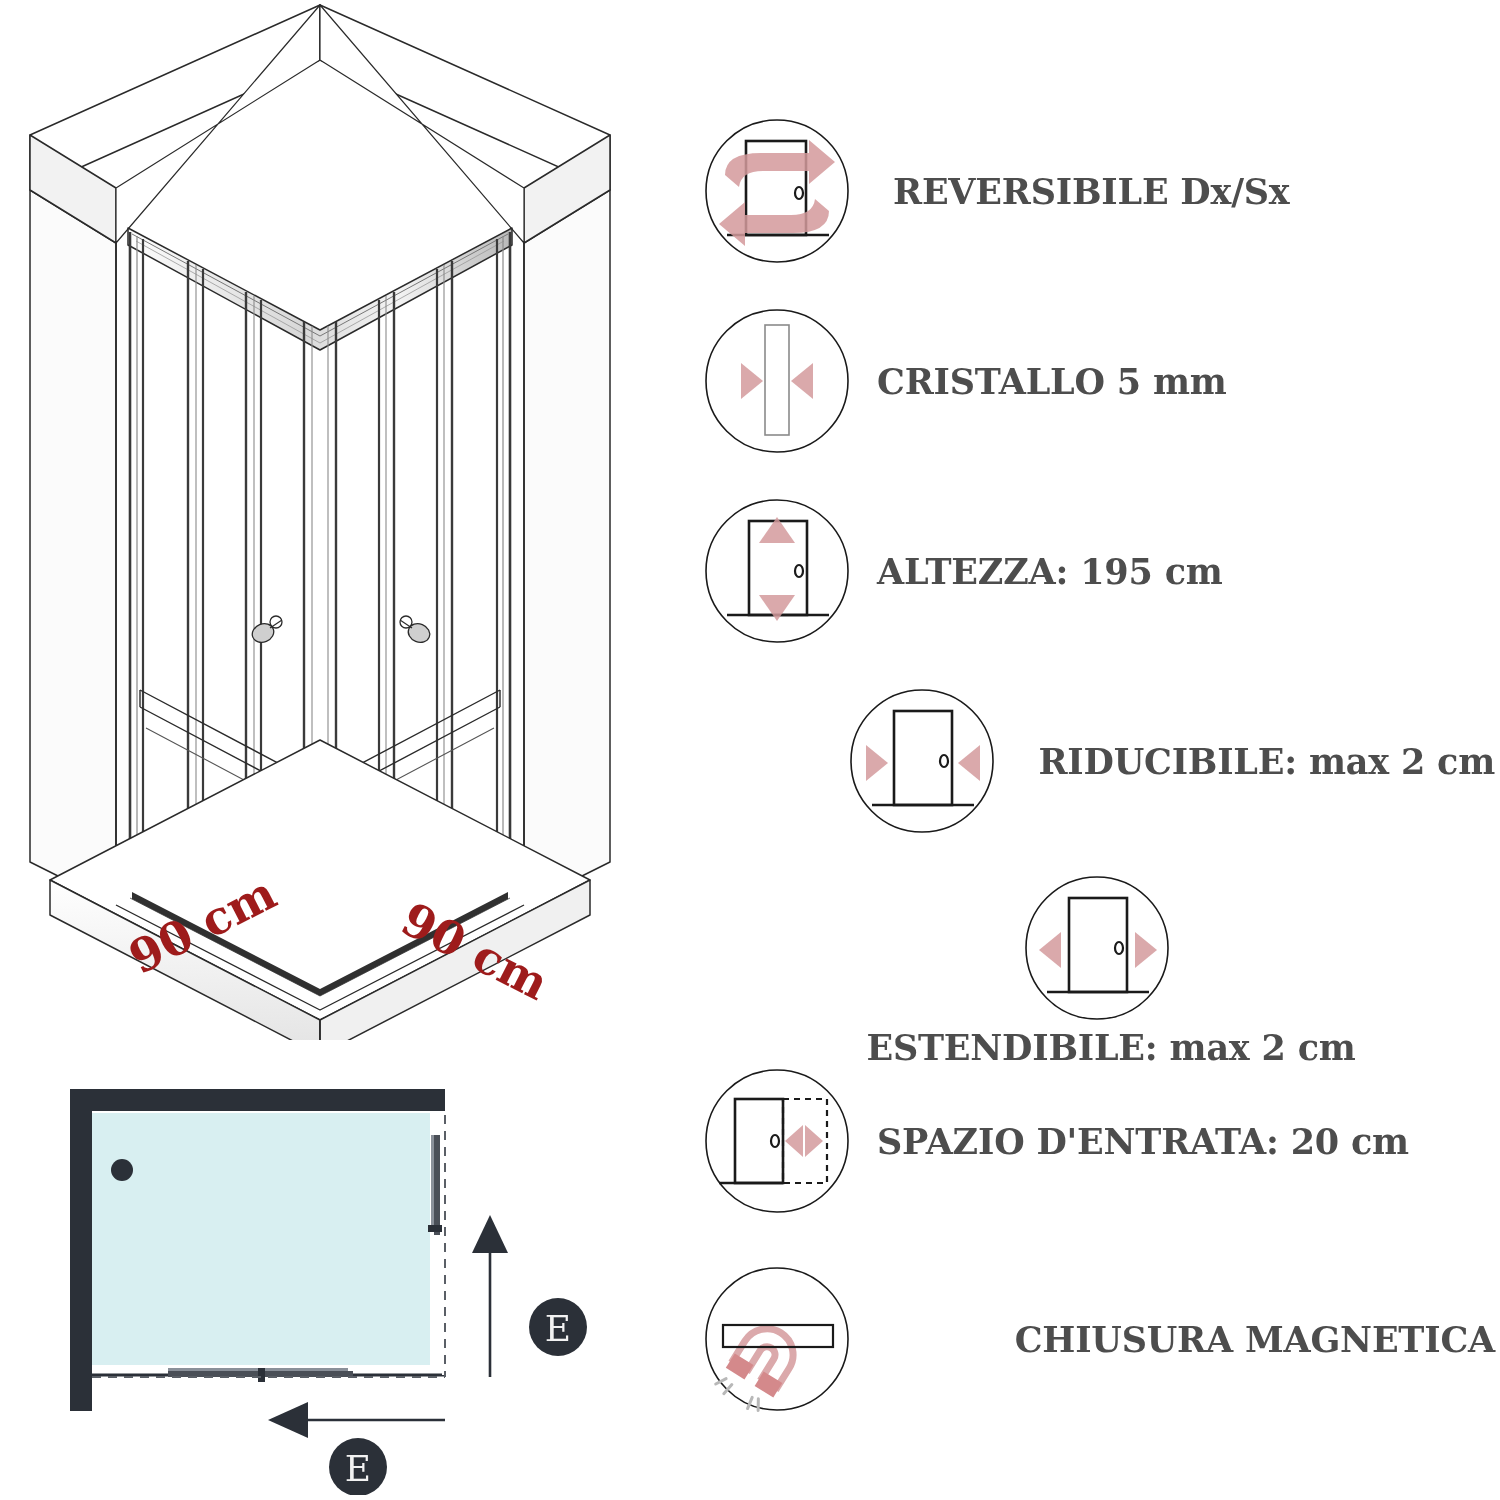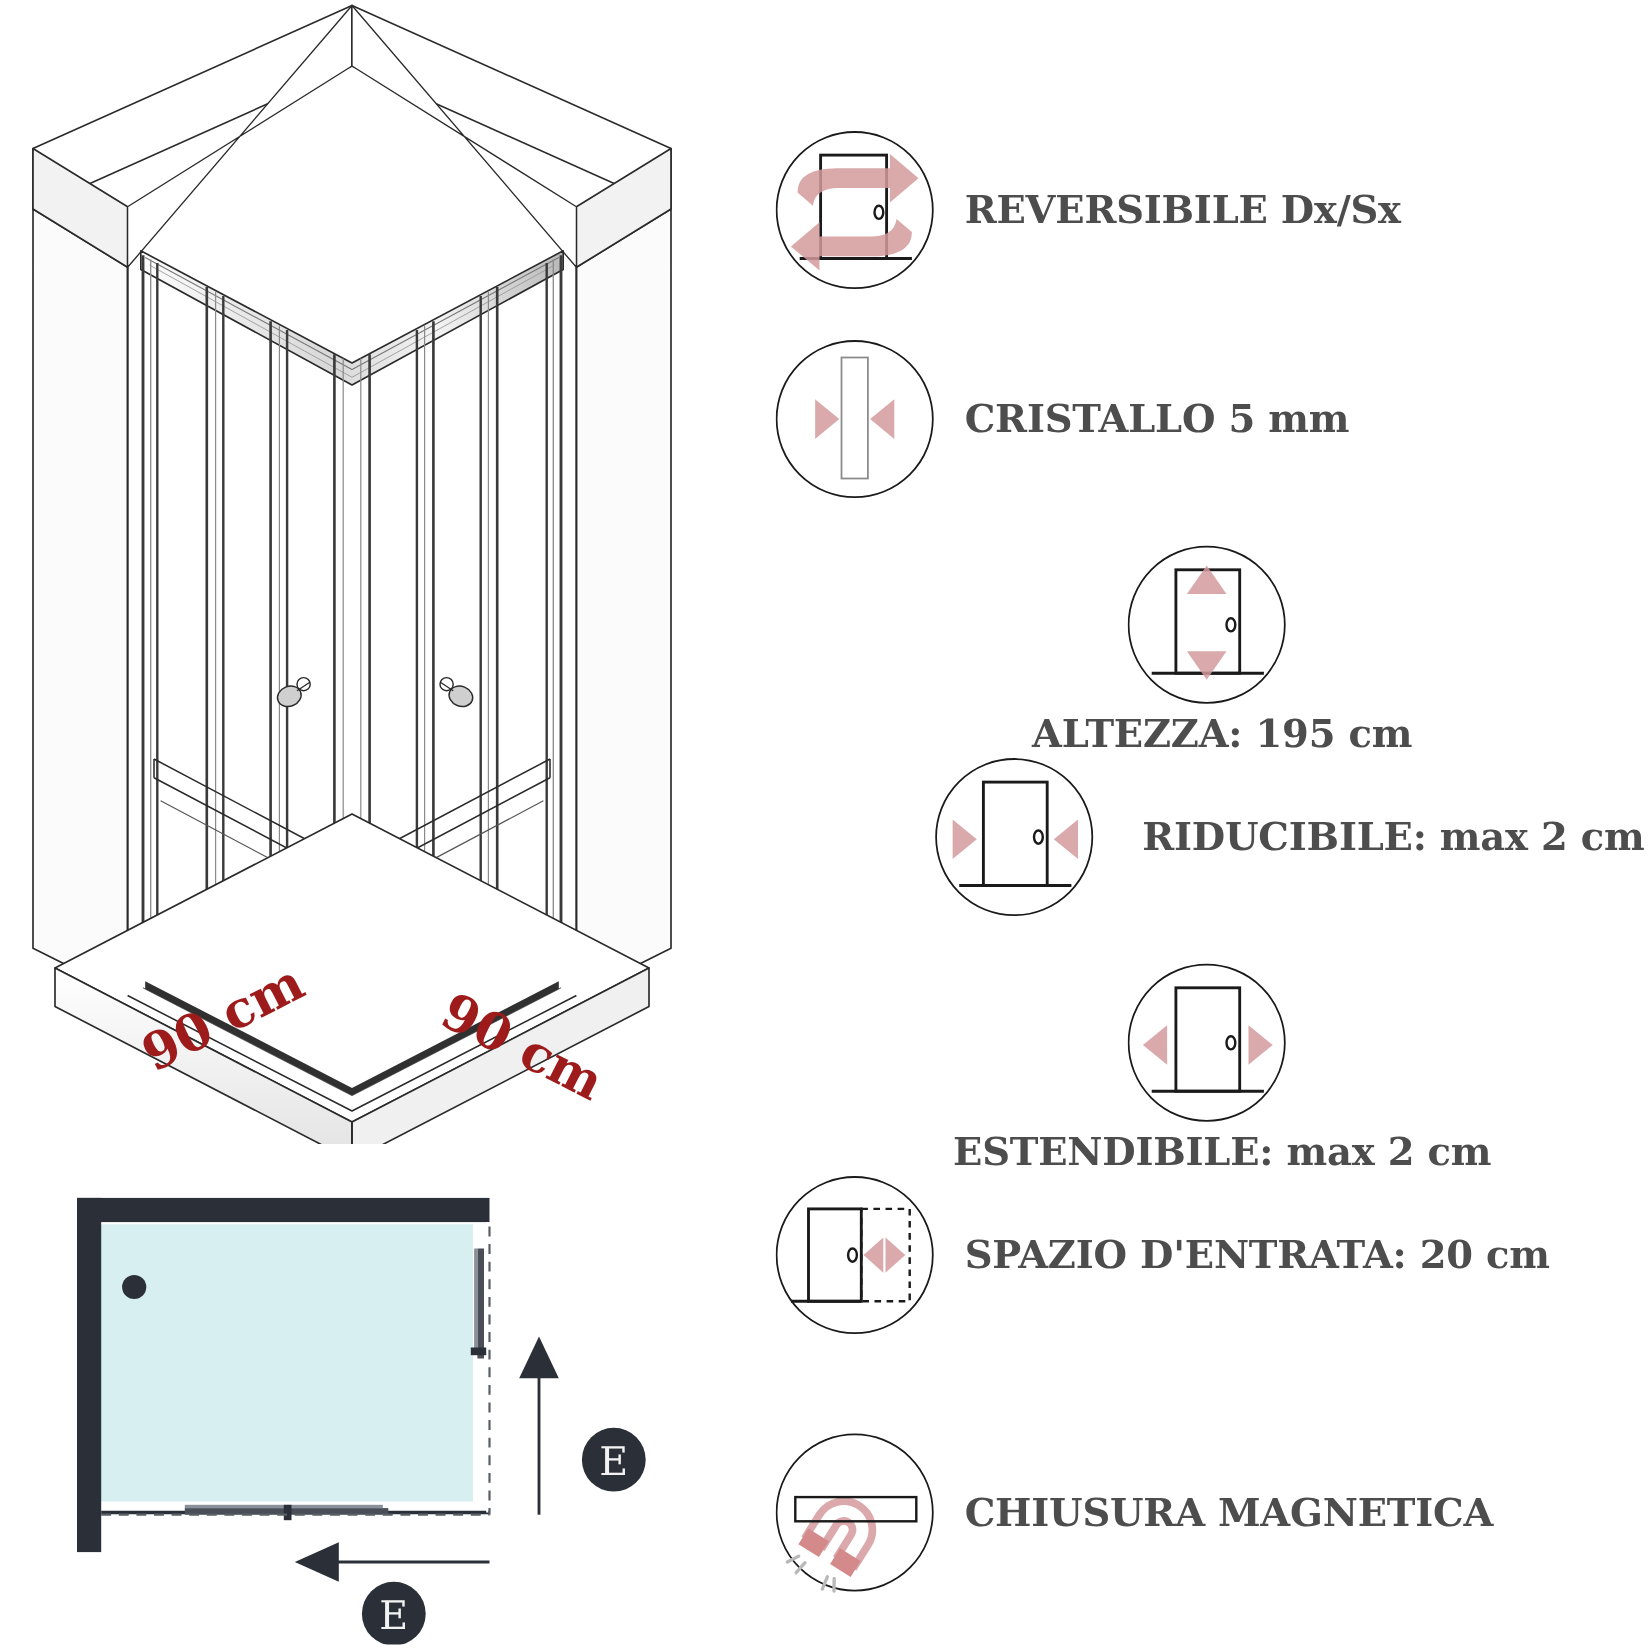--- a/index.html
+++ b/index.html
@@ -201,21 +201,21 @@
       </g>
       <g>
         <circle cx="318" cy="392" r="29" fill="#2b3038"></circle>
         <text x="318" y="406" text-anchor="middle" fill="#f2f2f2" font-family="DejaVu Serif, serif" font-size="36">E</text>
       </g>
     </svg>
   </div>
 
   <div id="feature-list">
 
-    <div class="feature-row" style="top:0px;">
+    <div class="feature-row" style="top:0px;gap:16px;">
       <div class="feature-icon">
         <svg viewBox="0 0 150 160" width="150" height="160">
           <circle cx="72" cy="78" r="71" fill="none" stroke="#1a1a1a" stroke-width="1.6"></circle>
           <g fill="none" stroke="#1a1a1a" stroke-width="2.6">
             <rect x="41" y="28" width="60" height="94" fill="#ffffff"></rect>
             <line x1="22" y1="122" x2="124" y2="122"></line>
           </g>
           <ellipse cx="94" cy="80" rx="4" ry="6" fill="none" stroke="#1a1a1a" stroke-width="2.2"></ellipse>
           <g fill="#d49a9c" opacity="0.85">
             <path d="M20,62 Q20,40 56,40 L104,40 L104,27 L130,49 L104,71 L104,58 L58,58 Q36,58 34,74 Z"></path>
@@ -231,21 +231,21 @@
         <svg viewBox="0 0 150 160" width="150" height="160">
           <circle cx="72" cy="78" r="71" fill="none" stroke="#1a1a1a" stroke-width="1.6"></circle>
           <rect x="60" y="22" width="24" height="110" fill="#ffffff" stroke="#8a8a8a" stroke-width="1.6"></rect>
           <polygon points="36,60 58,78 36,96" fill="#d49a9c" opacity="0.85"></polygon>
           <polygon points="108,60 86,78 108,96" fill="#d49a9c" opacity="0.85"></polygon>
         </svg>
       </div>
       <div class="feature-label">CRISTALLO 5 mm</div>
     </div>
 
-    <div class="feature-row" style="top:380px;flex-direction:column;">
+    <div class="feature-row" style="top:380px;">
       <div class="feature-icon">
         <svg viewBox="0 0 150 160" width="150" height="160">
           <circle cx="72" cy="78" r="71" fill="none" stroke="#1a1a1a" stroke-width="1.6"></circle>
           <g fill="none" stroke="#1a1a1a" stroke-width="2.6">
             <rect x="44" y="28" width="58" height="94" fill="#ffffff"></rect>
             <line x1="22" y1="122" x2="124" y2="122"></line>
           </g>
           <ellipse cx="94" cy="78" rx="4" ry="6" fill="none" stroke="#1a1a1a" stroke-width="2.2"></ellipse>
           <polygon points="72,24 54,50 90,50" fill="#d49a9c" opacity="0.85"></polygon>
           <polygon points="72,128 54,102 90,102" fill="#d49a9c" opacity="0.85"></polygon>
@@ -296,21 +296,21 @@
           </g>
           <rect x="78" y="36" width="44" height="84" fill="none" stroke="#1a1a1a" stroke-width="2.2" stroke-dasharray="6 5"></rect>
           <ellipse cx="70" cy="78" rx="4" ry="6" fill="none" stroke="#1a1a1a" stroke-width="2.2"></ellipse>
           <polygon points="80,78 98,62 98,94" fill="#d49a9c" opacity="0.85"></polygon>
           <polygon points="118,78 100,62 100,94" fill="#d49a9c" opacity="0.85"></polygon>
         </svg>
       </div>
       <div class="feature-label">SPAZIO D'ENTRATA: 20 cm</div>
     </div>
 
-    <div class="feature-row" style="top:1184px;">
+    <div class="feature-row" style="top:1148px;justify-content:space-between;">
       <div class="feature-icon">
         <svg viewBox="0 0 150 160" width="150" height="160">
           <circle cx="72" cy="78" r="71" fill="none" stroke="#1a1a1a" stroke-width="1.6"></circle>
           <g transform="rotate(32 72 74)">
             <path d="M48,96 A26,26 0 0 1 100,96 L100,118 L82,118 L82,96
                      A8,8 0 0 0 66,96 L66,118 L48,118 Z" fill="none" stroke="#dba9ab" stroke-width="7"></path>
             <rect x="46" y="112" width="22" height="17" fill="#d4898b"></rect>
             <rect x="80" y="112" width="22" height="17" fill="#d4898b"></rect>
             <g stroke="#b8b8b8" stroke-width="3" stroke-linecap="round">
               <line x1="52" y1="138" x2="46" y2="148"></line>

